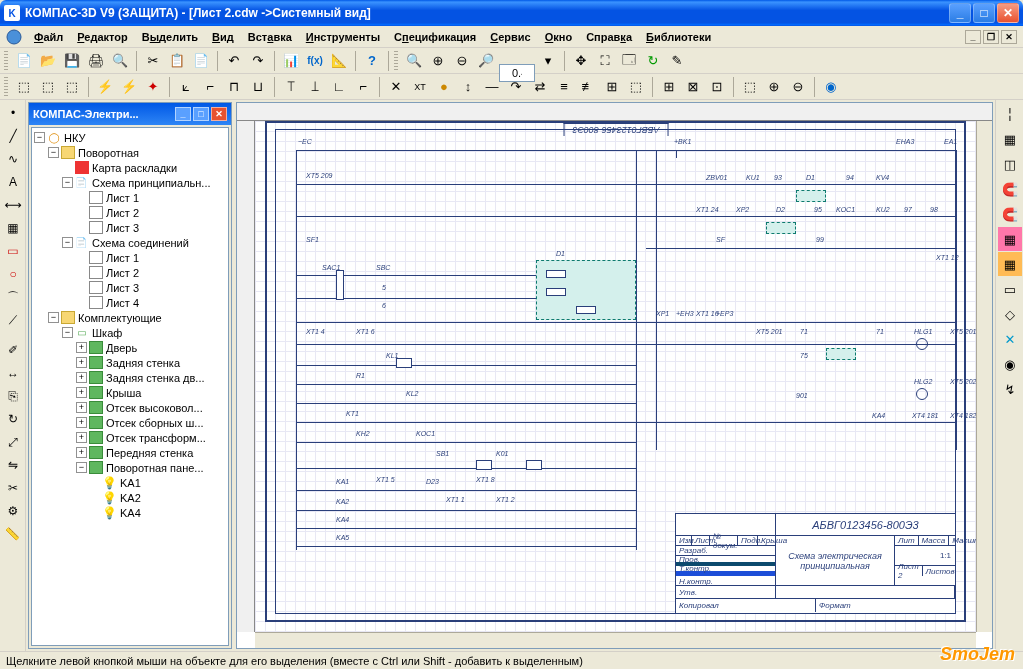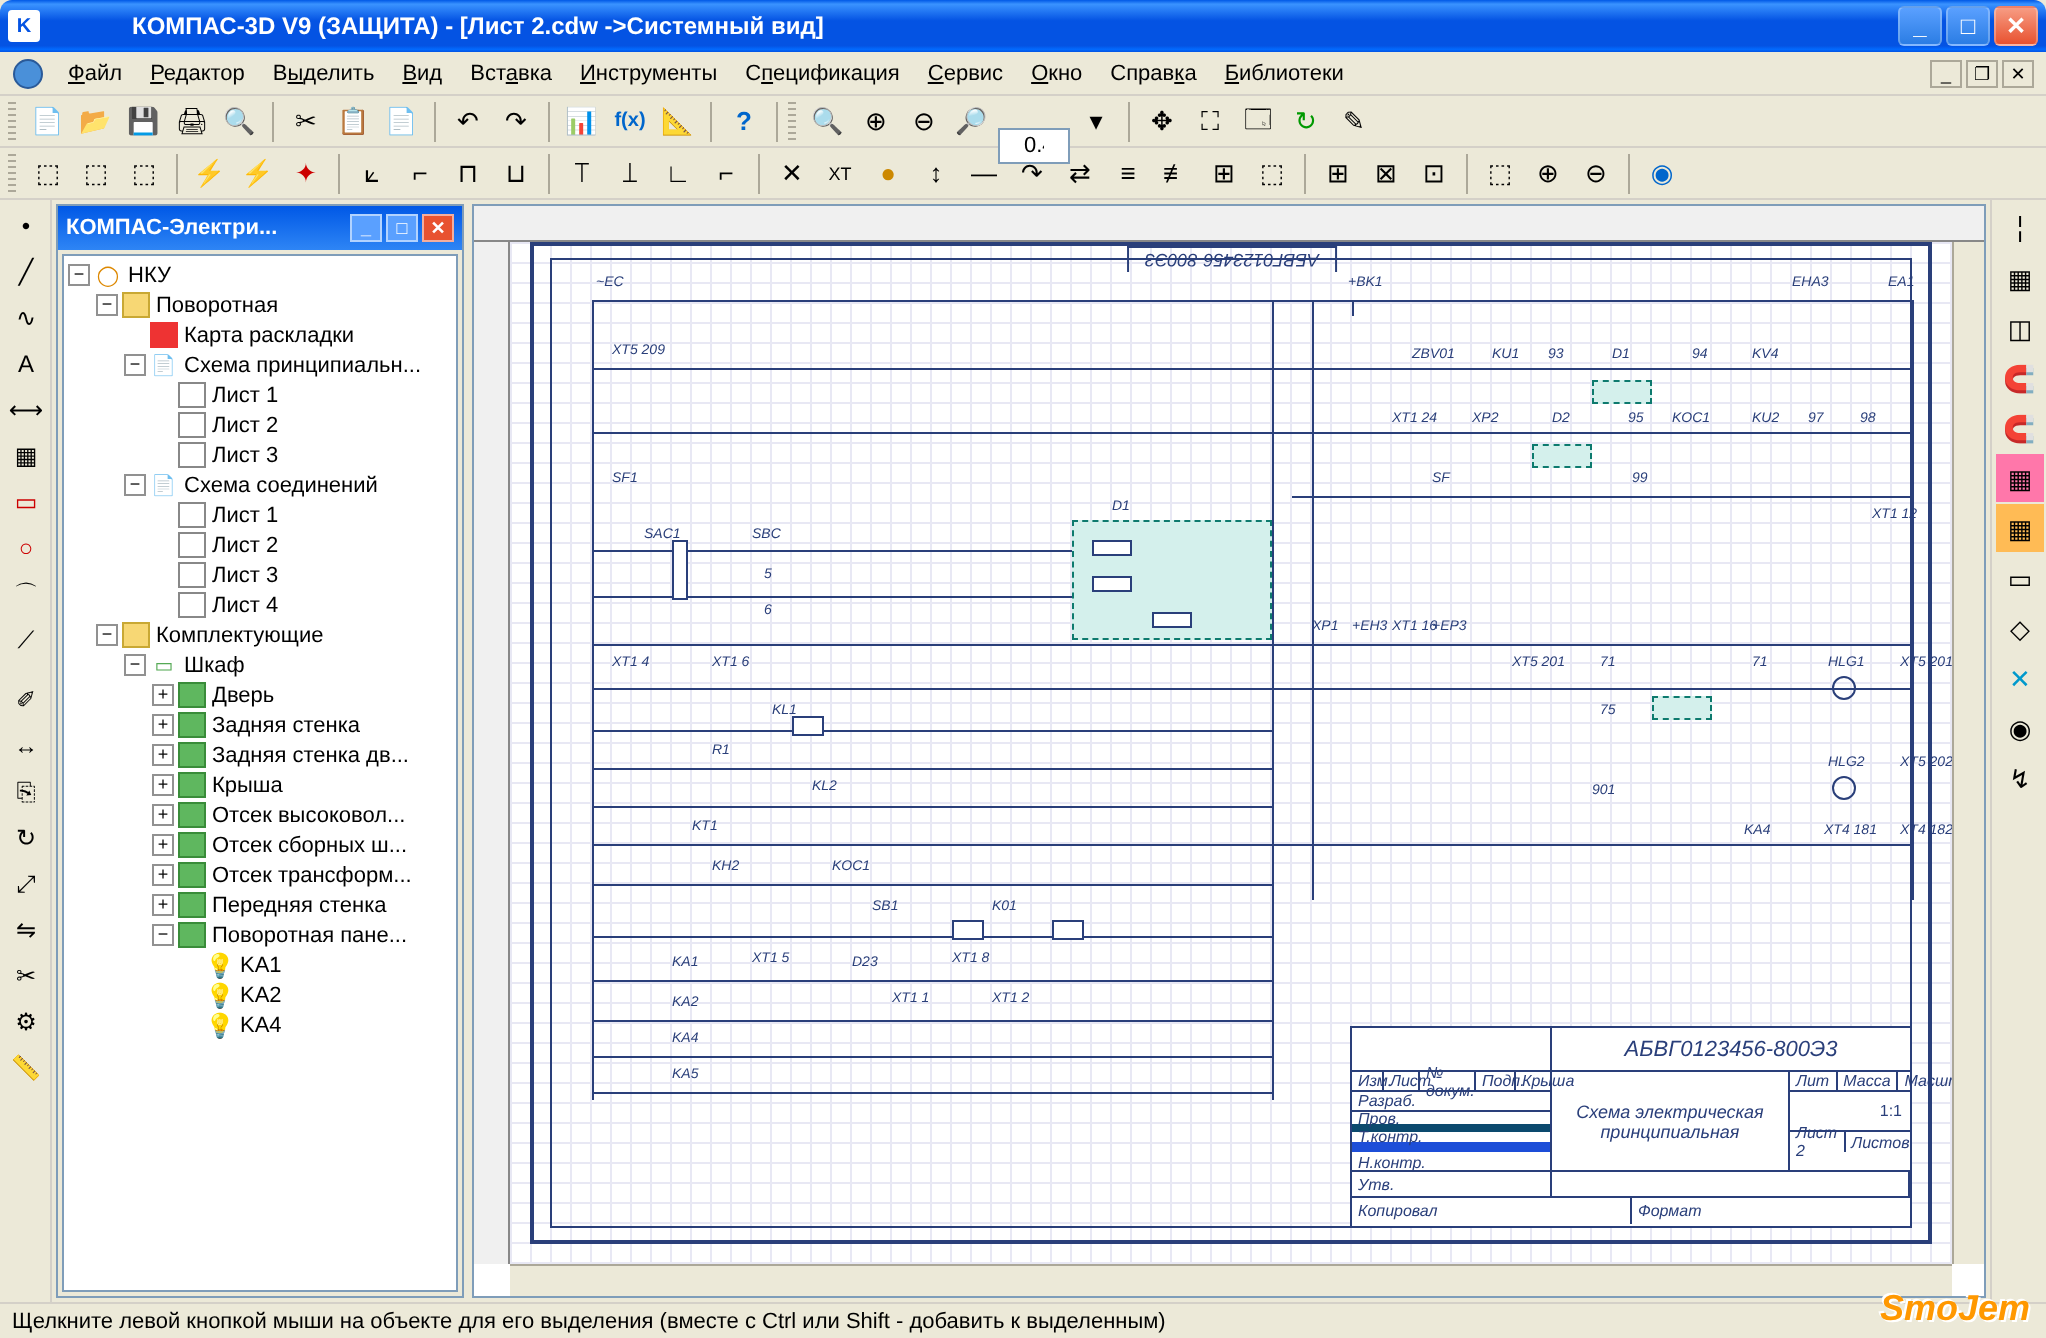--- a/index.html
+++ b/index.html
@@ -1,24 +1,24 @@
 <!DOCTYPE html>
 <html><head>
 <meta charset="utf-8">
 <style>
 * { box-sizing: border-box; margin: 0; padding: 0; }
 body { font-family: Tahoma, Arial, sans-serif; font-size: 11px; background: #ece9d8; overflow: hidden; width: 1023px; height: 669px; }
 .titlebar { height: 26px; background: linear-gradient(to bottom, #0058e6 0%, #3a93ff 8%, #0453e3 40%, #0453e3 88%, #026afe 95%, #0453e3 100%); color: #fff; display: flex; align-items: center; padding: 0 4px; border-radius: 6px 6px 0 0; }
 .titlebar .app-icon { width: 16px; height: 16px; margin-right: 5px; background: #fff; border-radius: 2px; display: inline-flex; align-items: center; justify-content: center; font-size: 10px; color: #0453e3; font-weight: bold; }
-.titlebar .title-text { flex: 1; font-weight: bold; font-size: 12px; margin-left: 41px; }
+.titlebar .title-text { flex: 1; font-weight: bold; font-size: 12px; }
 .win-btns { display: flex; gap: 2px; }
 .win-btn { width: 22px; height: 20px; border-radius: 3px; border: 1px solid #fff4; display: flex; align-items: center; justify-content: center; color: #fff; font-weight: bold; font-size: 12px; cursor: pointer; }
 .win-min, .win-max { background: linear-gradient(#5aa0ff, #2b7de4); }
 .win-close { background: linear-gradient(#f79c83, #e85230); }
-.menubar { height: 22px; background: #ece9d8; display: flex; align-items: center; padding: 0 6px; gap: 2px; border-bottom: 1px solid #d4d0c8; }
+.menubar { height: 22px; background: #ece9d8; display: flex; align-items: center; padding: 0 6px; gap: 2px; border-bottom: 1px solid #d4d0c8; font-weight: bold; }
 .menubar .app-icon-sm { width: 16px; height: 16px; margin-right: 4px; }
 .menu-item { padding: 2px 6px; cursor: pointer; }
 .menu-item u { text-decoration: underline; }
 .mdi-btns { margin-left: auto; display: flex; gap: 2px; }
 .mdi-btn { width: 16px; height: 14px; border: 1px solid #aca899; background: #ece9d8; font-size: 9px; display: flex; align-items: center; justify-content: center; cursor: pointer; }
 .toolbar { height: 26px; background: #ece9d8; border-bottom: 1px solid #d4d0c8; display: flex; align-items: center; padding: 2px 4px; gap: 2px; }
 .tb-grip { width: 4px; height: 20px; background: repeating-linear-gradient(#aca899 0 1px, transparent 1px 3px); margin-right: 3px; }
 .tb-btn { width: 22px; height: 22px; display: flex; align-items: center; justify-content: center; cursor: pointer; border: 1px solid transparent; font-size: 13px; }
 .tb-sep { width: 1px; height: 20px; background: #aca899; margin: 0 3px; }
 .tb-input { width: 36px; height: 18px; border: 1px solid #7f9db9; font-size: 11px; padding: 0 12px; margin-top: 24px; }

